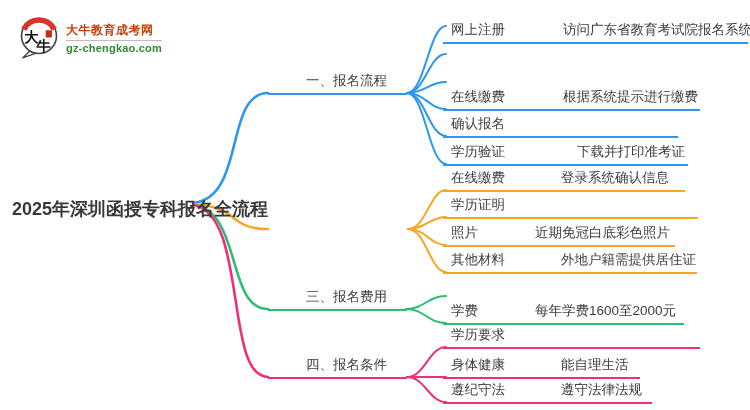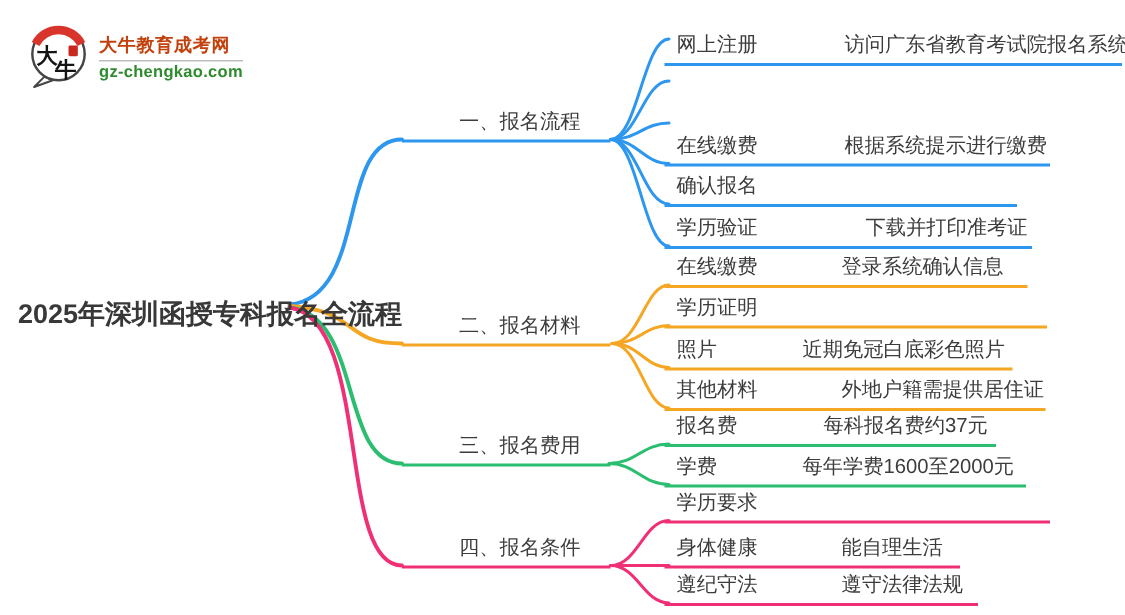--- a/index.html
+++ b/index.html
@@ -83,23 +83,20 @@
       <span class="logo-title">大牛教育成考网</span>
       <span class="logo-domain">gz-chengkao.com</span>
     </span>
   </a>
 
   <div class="root">2025年深圳函授专科报名全流程</div>
 
   <div class="branch b0" style="top:71px">
       <span>一、报名流程</span>
     </div>
-  <div class="branch b1" style="top:207px">
-      <span>二、报名材料</span>
-    </div>
   <div class="branch b2" style="top:287px">
       <span>三、报名费用</span>
     </div>
   <div class="branch b3" style="top:355px">
       <span>四、报名条件</span>
     </div>
 
   <div class="row r-blue" style="top:20px;width:305px">
     <span class="lab">网上注册</span>
     <span class="desc" style="left:120px">访问广东省教育考试院报名系统</span>
@@ -125,24 +122,20 @@
   </div>
   <div class="row r-orange" style="top:223px;width:232px">
     <span class="lab">照片</span>
     <span class="desc" style="left:92px">近期免冠白底彩色照片</span>
   </div>
   <div class="row r-orange" style="top:250px;width:254px">
     <span class="lab">其他材料</span>
     <span class="desc" style="left:118px">外地户籍需提供居住证</span>
   </div>
 
-  <div class="row r-green" style="top:274px;width:221px">
-    <span class="lab">报名费</span>
-    <span class="desc" style="left:106px">每科报名费约37元</span>
-  </div>
   <div class="row r-green" style="top:301px;width:241px">
     <span class="lab">学费</span>
     <span class="desc" style="left:92px">每年学费1600至2000元</span>
   </div>
 
   <div class="row r-pink" style="top:325px;width:257px">
     <span class="lab">学历要求</span>
   </div>
   <div class="row r-pink" style="top:355px;width:197px">
     <span class="lab">身体健康</span>

